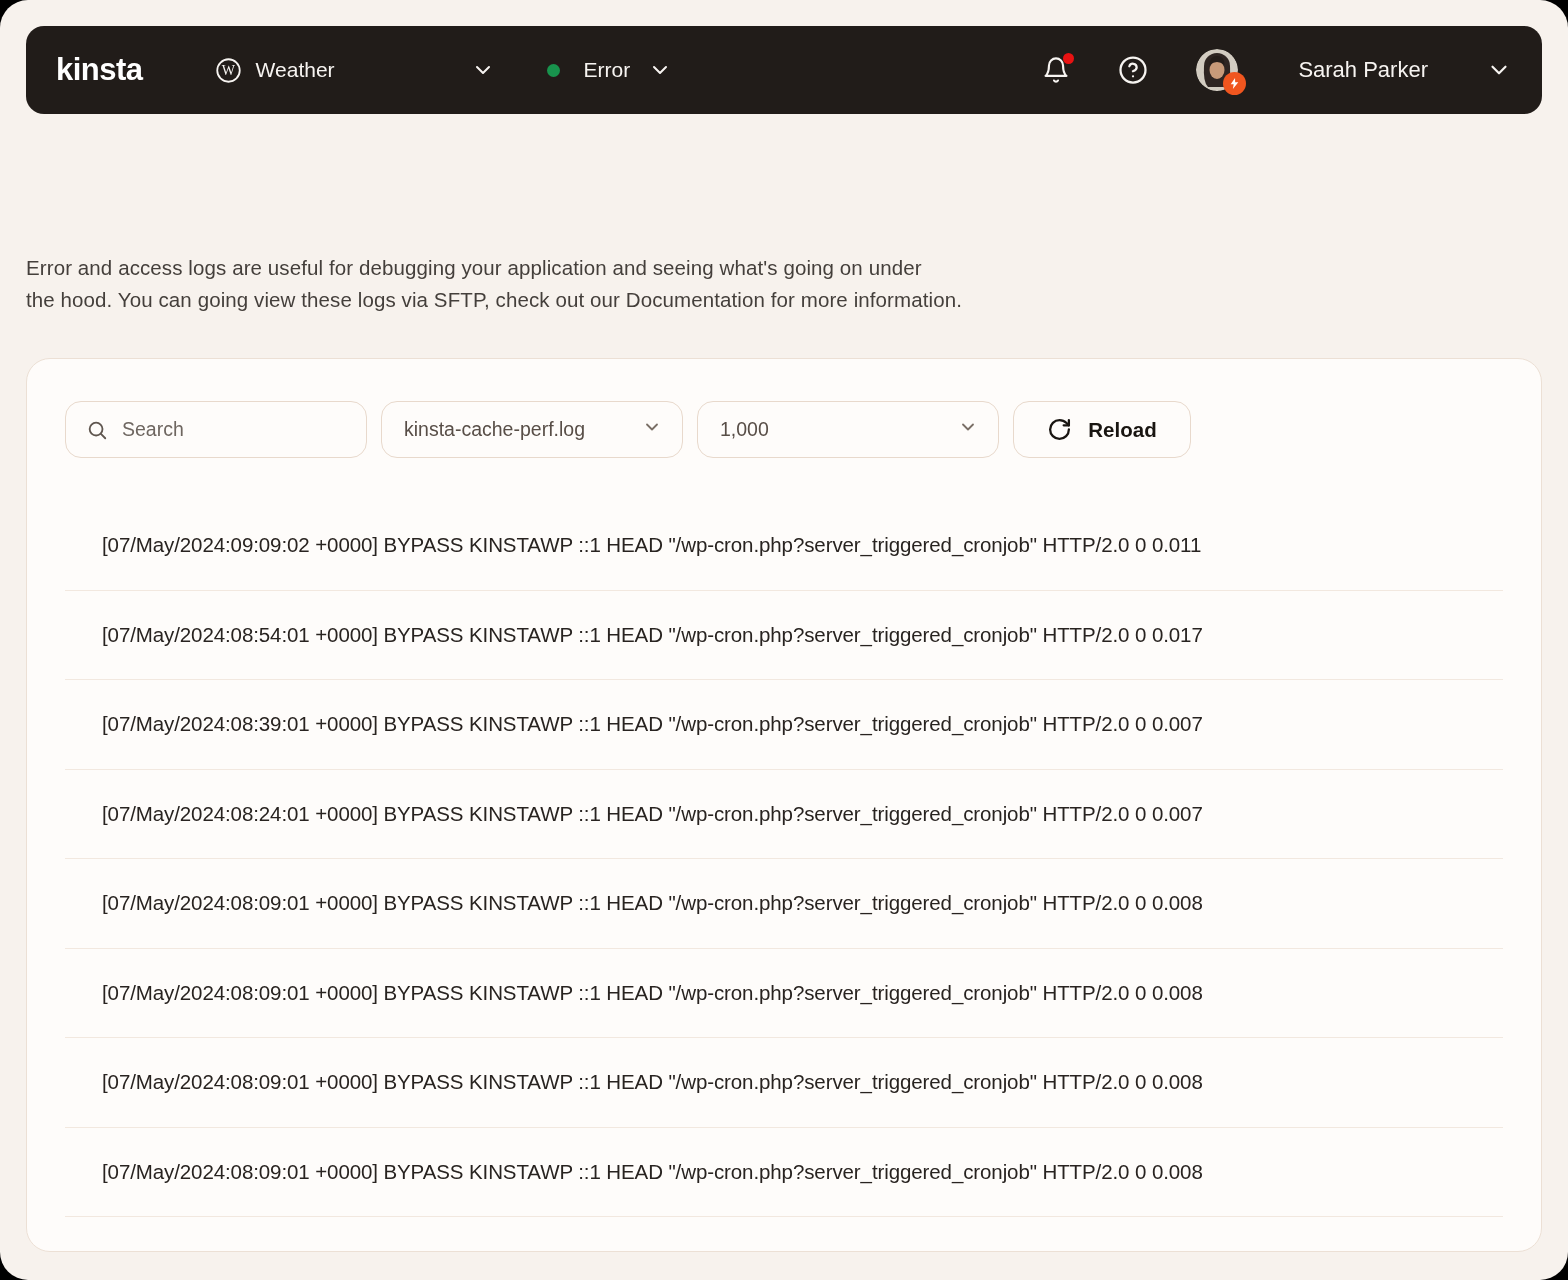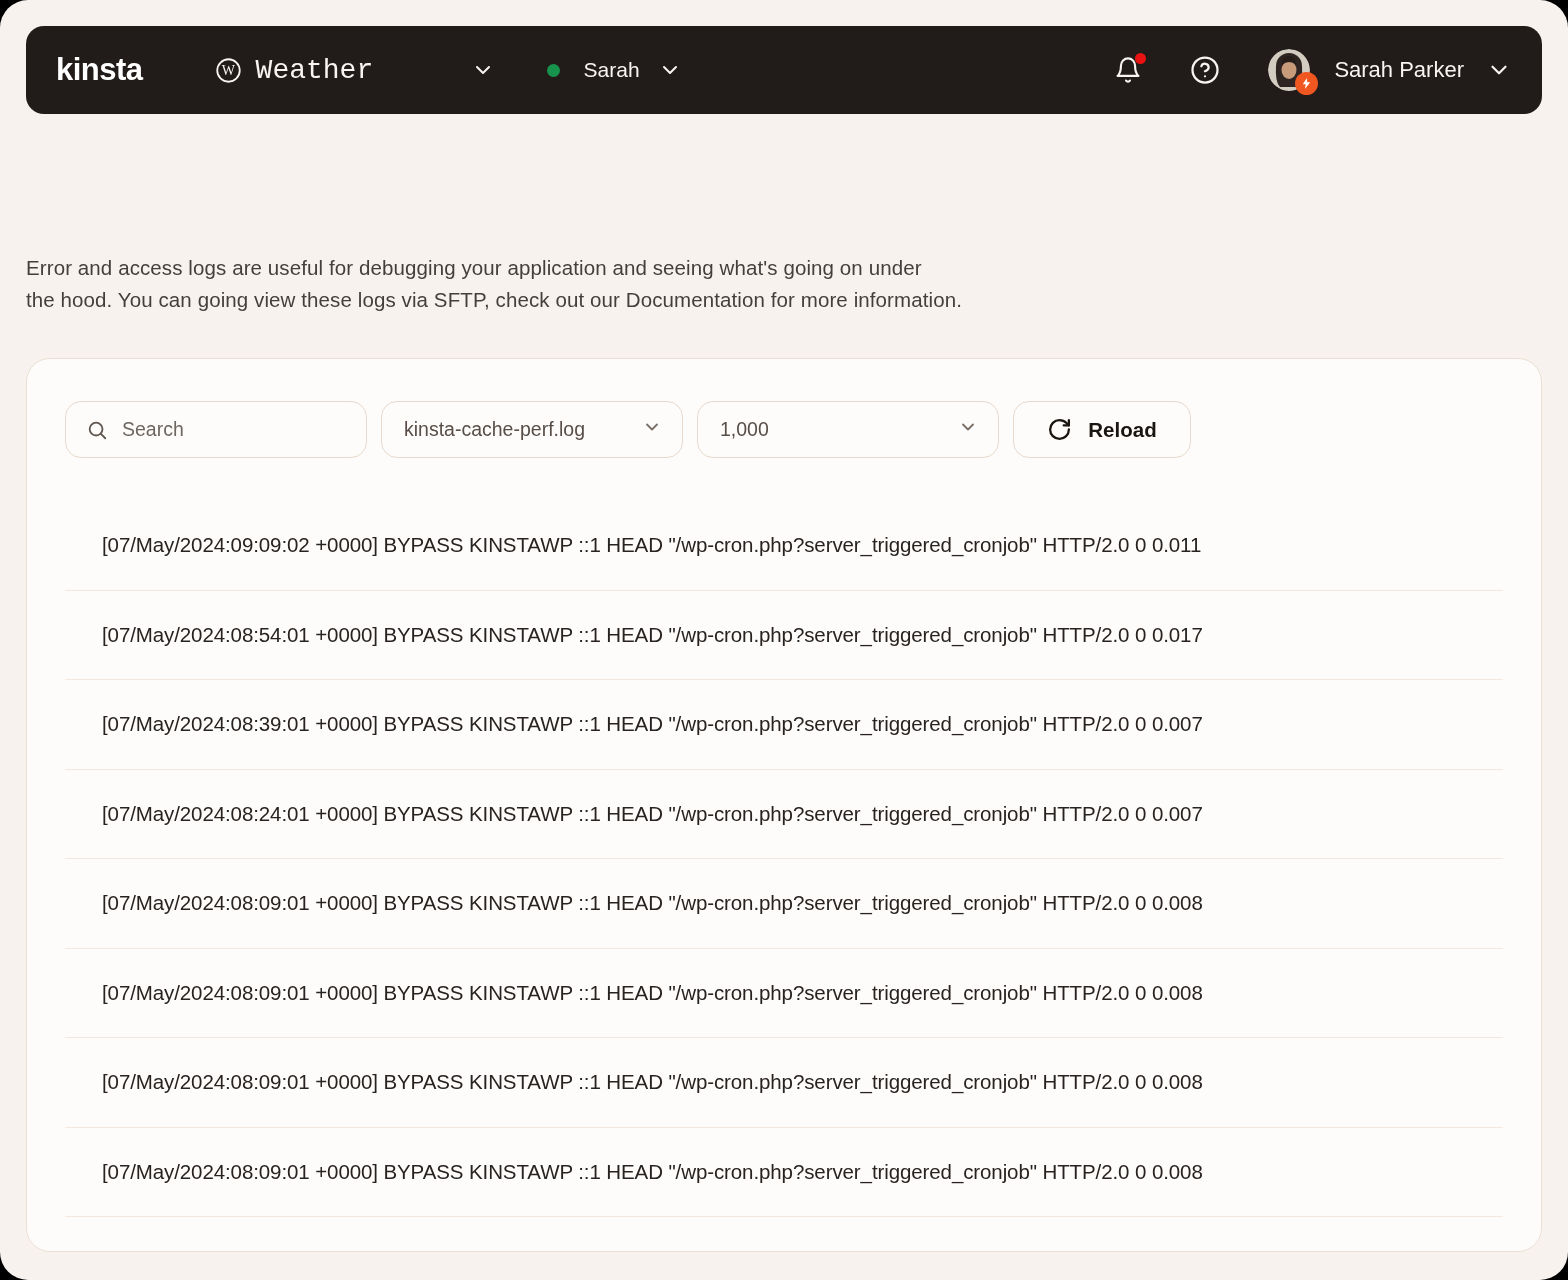--- a/index.html
+++ b/index.html
@@ -26,34 +26,34 @@
     display:flex; align-items:center;
     padding:0 30px;
     color:#F7F4F1;
   }
   .logo {
     font-size:31px; font-weight:700; letter-spacing:-0.5px;
     color:#FFFFFF; margin-right:72px; cursor:pointer;
   }
   .site-selector { display:flex; align-items:center; width:280px; cursor:pointer; }
   .site-selector .wp-icon { margin-right:14px; display:flex; }
-  .site-selector .sel-label { font-size:28px; flex:1;font-family:Liberation Mono, monospace; }
+  .site-selector .sel-label { font-size:21px; flex:1; }
   .env-selector { display:flex; align-items:center; margin-left:52px; cursor:pointer; }
   .env-dot { width:13px; height:13px; border-radius:50%; background:#18934D; margin-right:24px; }
   .env-selector .sel-label { font-size:21px; margin-right:18px; }
   .nav-spacer { flex:1; }
   .nav-icon-btn { position:relative; display:flex; align-items:center; cursor:pointer; }
   .bell-wrap { margin-right:48px; }
   .bell-dot {
     position:absolute; top:-3px; right:-4px;
     width:11px; height:11px; border-radius:50%;
     background:#E81212;
   }
   .help-wrap { margin-right:48px; }
-  .user-chip { display:flex; align-items:center; cursor:pointer; }
+  .user-chip { display:flex; align-items:center; cursor:pointer;gap:36px; }
   .avatar-wrap { position:relative; width:42px; height:42px; margin-right:24px; }
   .avatar-wrap svg.avatar { border-radius:50%; display:block; }
   .avatar-badge {
     position:absolute; right:-8px; bottom:-4px;
     width:23px; height:23px; border-radius:50%;
     background:#F0561F;
     display:flex; align-items:center; justify-content:center;
   }
   .user-name { font-size:22px; margin-right:22px; }
   .nav-chevron { display:flex; }
@@ -138,21 +138,21 @@
       <span class="sel-label">Weather</span>
       <span class="nav-chevron">
         <svg width="24" height="24" viewBox="0 0 24 24" fill="none" stroke="#F7F4F1" stroke-width="2" stroke-linecap="round" stroke-linejoin="round">
             <polyline points="6 9 12 15 18 9"></polyline>
           </svg>
       </span>
     </div>
 
     <div class="env-selector">
       <span class="env-dot"></span>
-      <span class="sel-label">Sarah</span>
+      <span class="sel-label">Error</span>
       <span class="nav-chevron">
         <svg width="24" height="24" viewBox="0 0 24 24" fill="none" stroke="#F7F4F1" stroke-width="2" stroke-linecap="round" stroke-linejoin="round">
             <polyline points="6 9 12 15 18 9"></polyline>
           </svg>
       </span>
     </div>
 
     <div class="nav-spacer"></div>
 
     <div class="nav-icon-btn bell-wrap">

